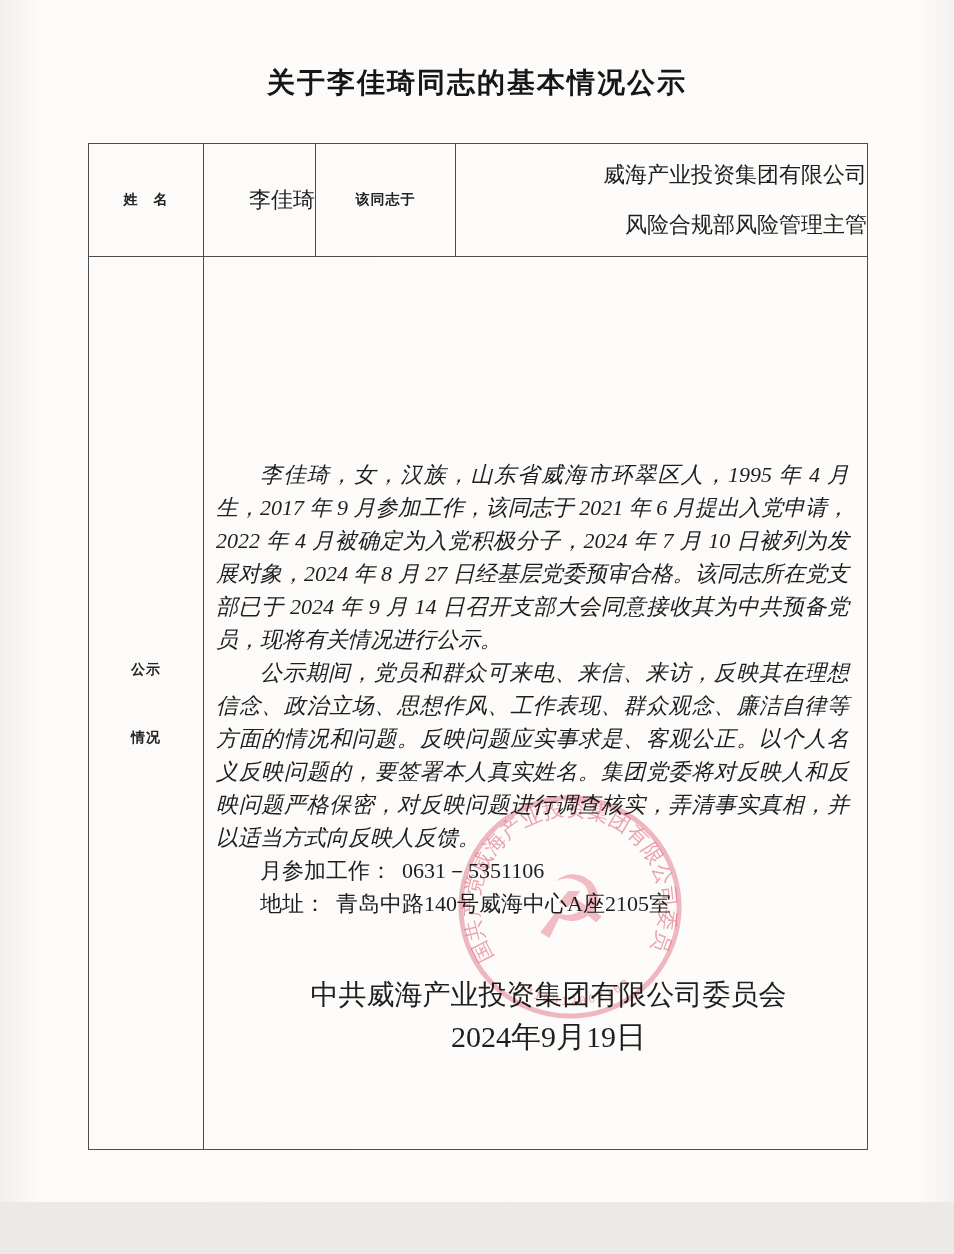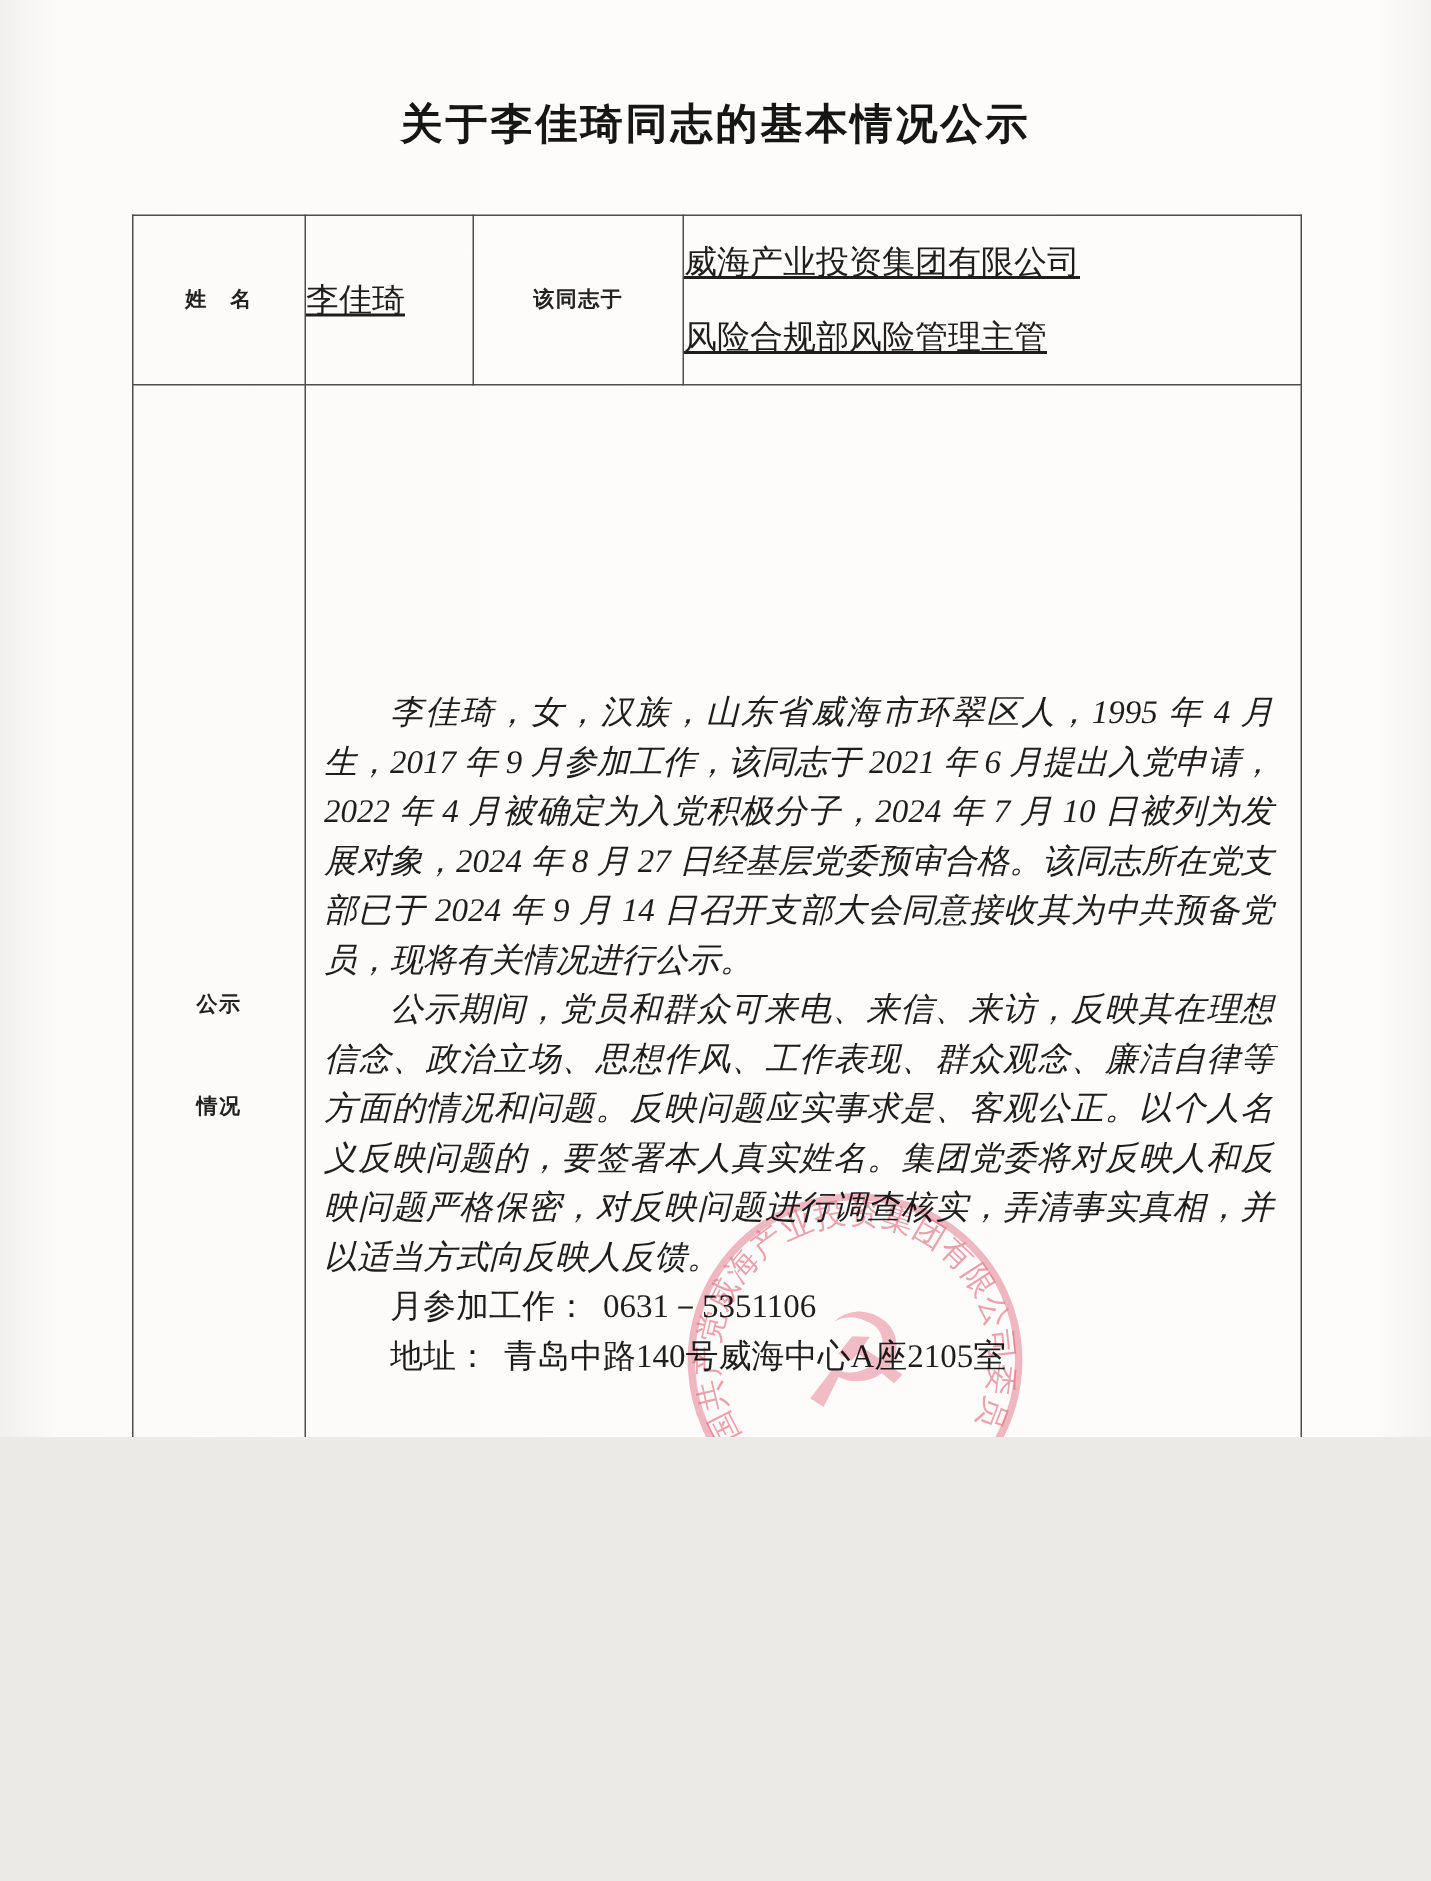--- a/index.html
+++ b/index.html
@@ -3,21 +3,21 @@
 <meta charset="utf-8">
 <style>
   html,body{margin:0;padding:0;}
   body{
     background:#eceae7;
     font-family:"Liberation Serif","DejaVu Serif",serif;
     -webkit-font-smoothing:antialiased;
   }
   .page{
     position:relative;
-    width:954px;height:958px;
+    width:954px;height:1202px;
     margin:0 auto;
     background:linear-gradient(90deg,#f2f0ee 0%,#fcfbfa 4%,#fdfcfb 96%,#f4f2f0 100%);
     color:#1e1e1e;
     overflow:hidden;
     box-shadow:0 0 6px rgba(0,0,0,.15);
   }
   .doc-title{
     margin:0;
     padding-top:64px;
     text-align:center;
@@ -42,21 +42,21 @@
   td.label{
     font-family:"Liberation Sans","DejaVu Sans",sans-serif;
     font-weight:bold;
     text-align:center;
     font-size:14px;
     letter-spacing:1px;
     color:#222;
   }
   tr.r1{height:113px;}
   tr.r2{height:82px;}
-  td.value{text-align:left;text-decoration:underline;}
+  td.value{text-align:right;}
   .unit-line{line-height:50px;}
   td.content-cell{
     position:relative;
     vertical-align:top;
     text-align:left;
   }
   .content-inner{
     padding:104px 18px 0 12px;
     line-height:33px;
     font-size:22px;

